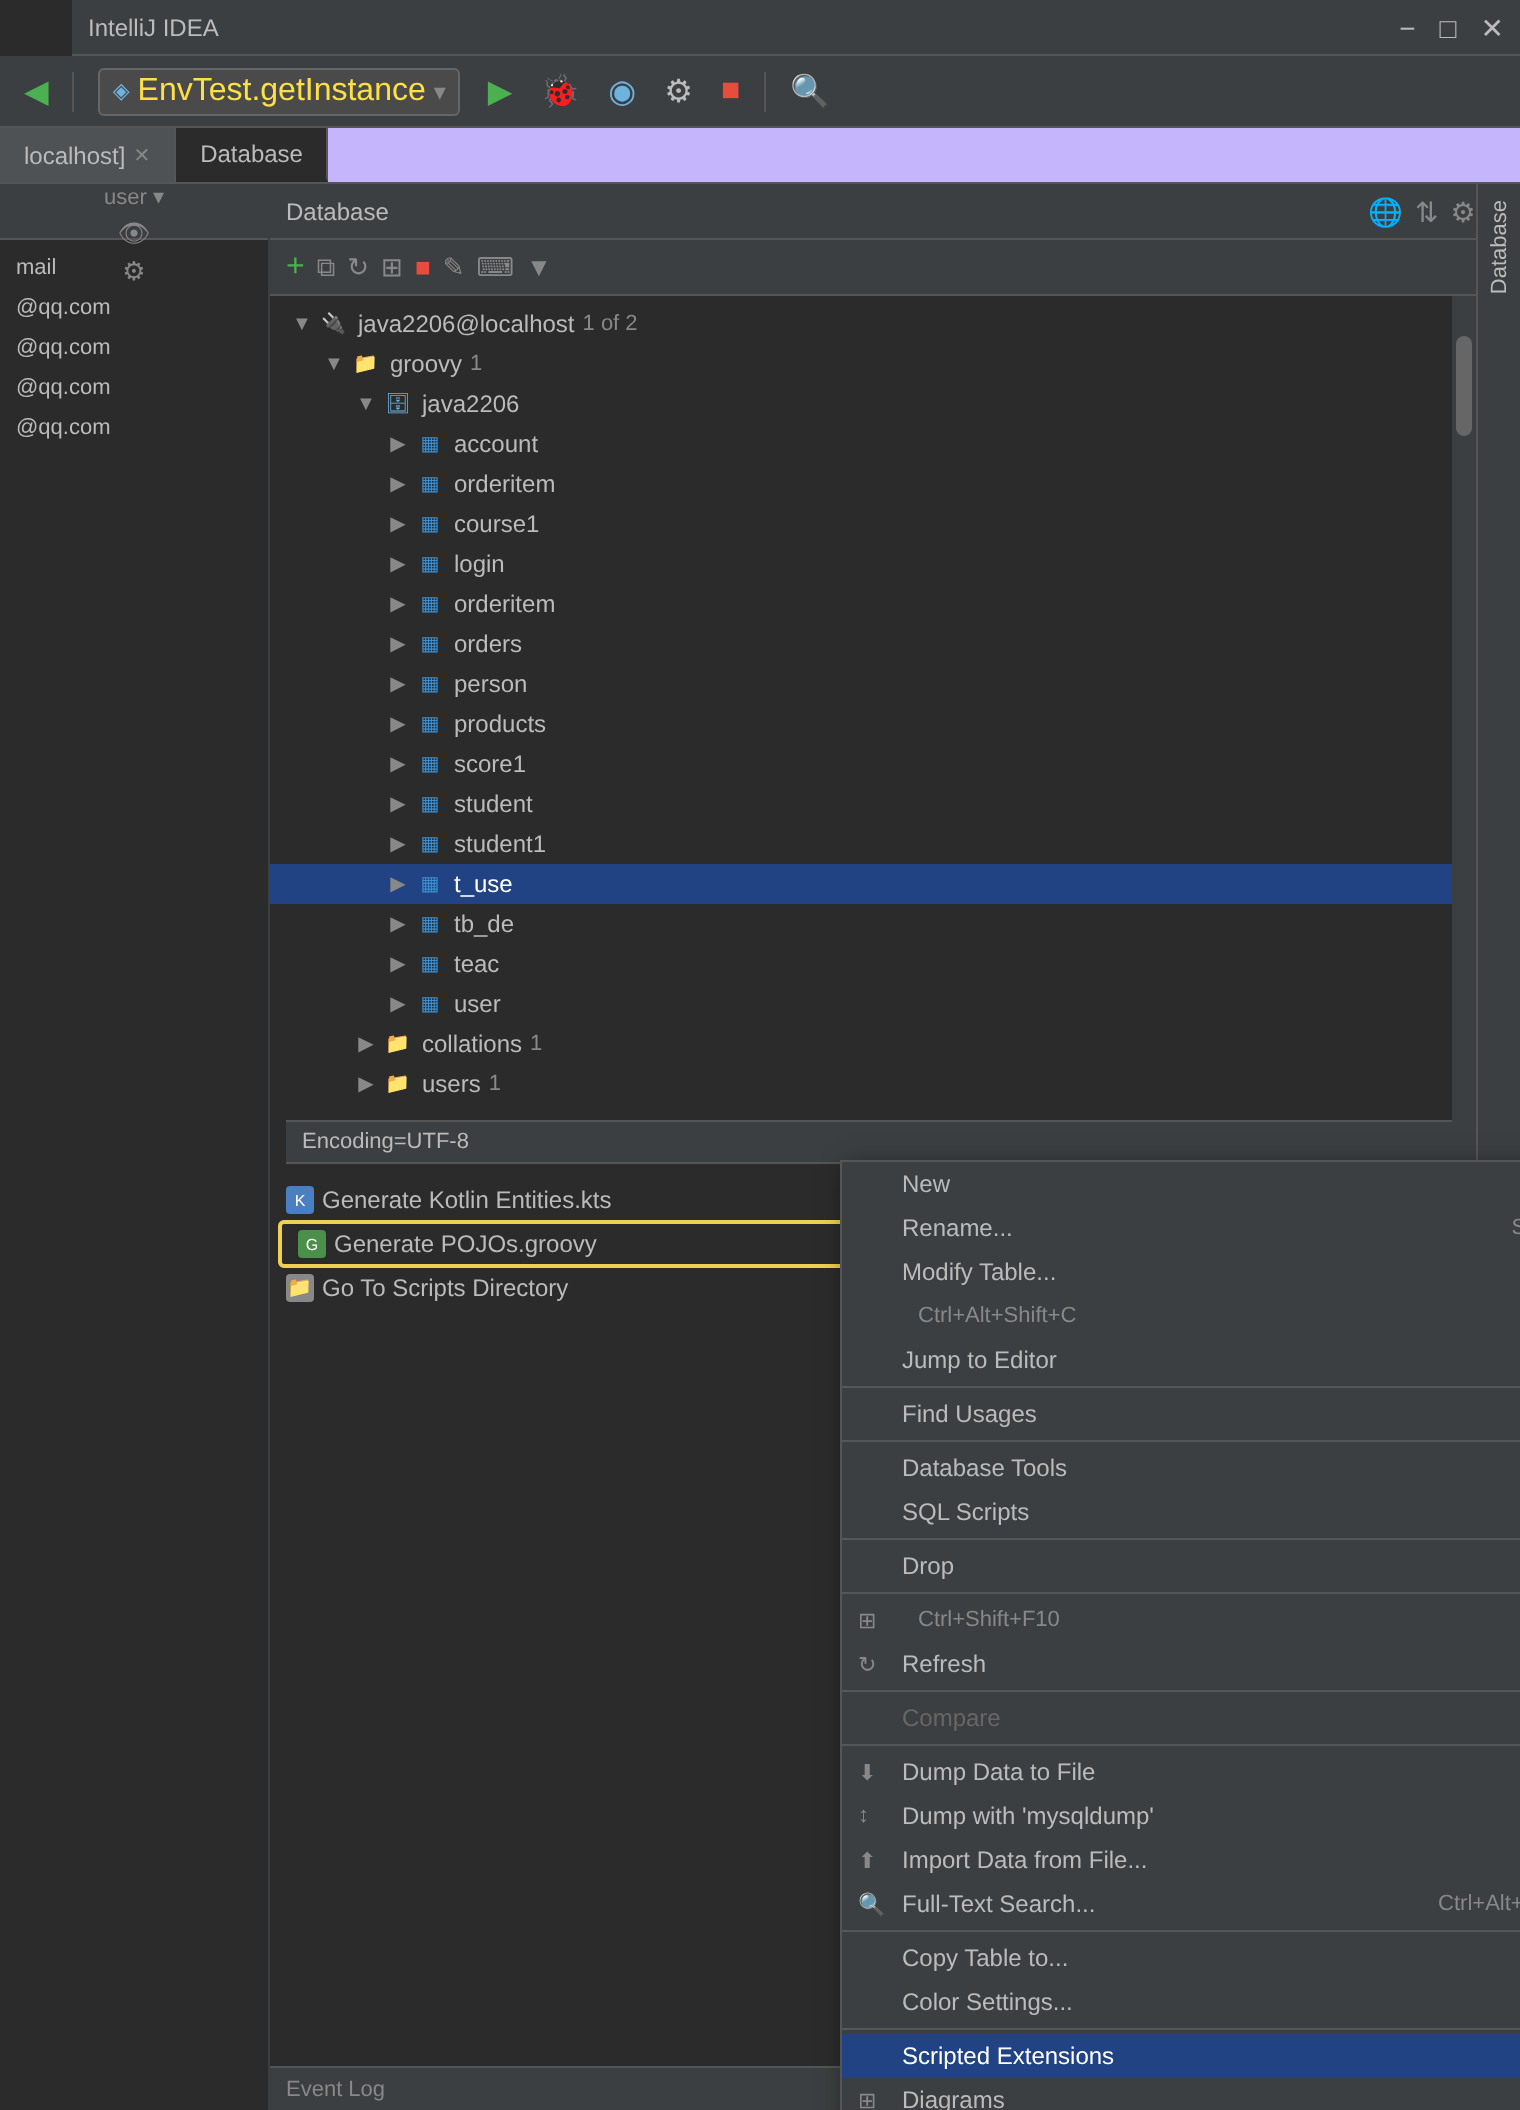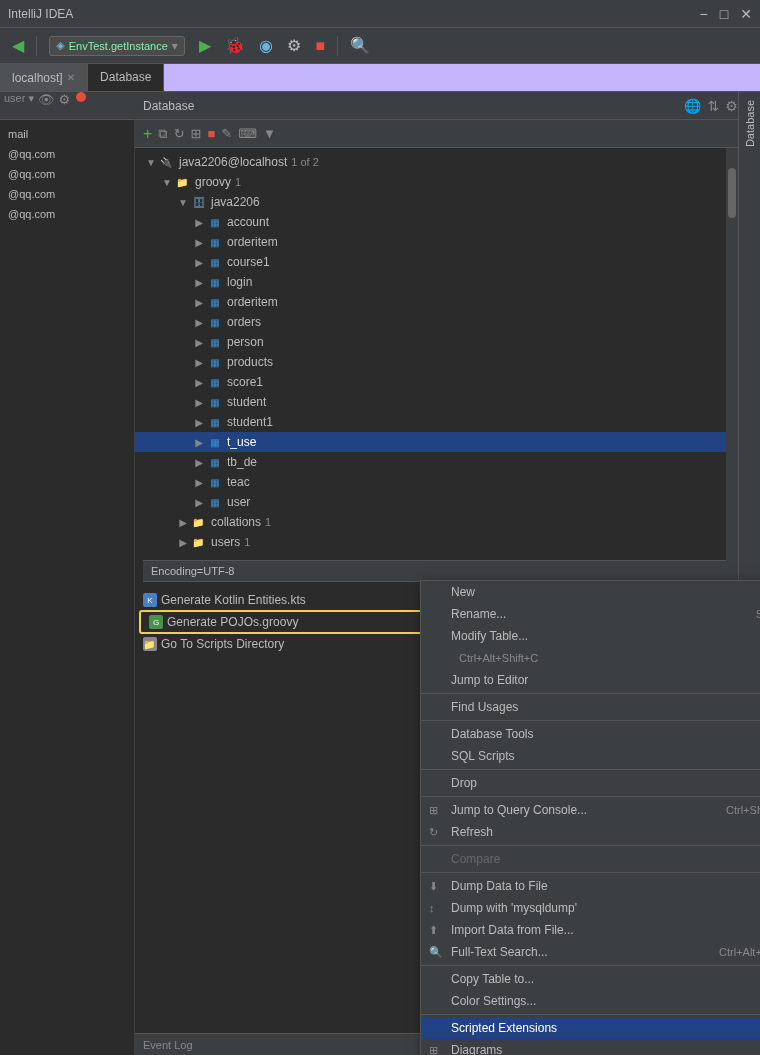--- a/index.html
+++ b/index.html
@@ -15,20 +15,21 @@
     }
 
     
     .title-bar {
       height: 28px;
       background: #3c3f41;
       display: flex;
       align-items: center;
       padding: 0 8px;
       border-bottom: 1px solid #555;
+      margin-left: 36px;
     }
     .title-bar-title {
       color: #bbbbbb;
       font-size: 12px;
     }
     .title-bar-controls {
       margin-left: auto;
       display: flex;
       gap: 12px;
     }
@@ -66,21 +67,21 @@
     .run-config {
       display: flex;
       align-items: center;
       background: #4a4a4a;
       border: 1px solid #666;
       border-radius: 3px;
       padding: 2px 6px;
       gap: 4px;
       margin: 0 4px;
     }
-    .run-config-text { color: #86efac; font-size: 11px; }
+    .run-config-text { color: #fde047; font-size: 16px; }
 
     
     .tab-bar {
       height: 28px;
       background: #c4b5fd;
       display: flex;
       align-items: stretch;
       border-bottom: 1px solid #555;
     }
     .tab {
@@ -113,23 +114,25 @@
       width: 135px;
       background: #2b2b2b;
       border-right: 1px solid #3c3f41;
       overflow: hidden;
       position: relative;
     }
     .left-panel-toolbar {
       height: 28px;
       background: #3c3f41;
       display: flex;
+      align-items: center;
       padding: 0 4px;
       gap: 4px;
       border-bottom: 1px solid #555;
+      flex-direction: column;
     }
 
     
     .email-list {
       padding: 4px 0;
     }
     .email-item {
       padding: 4px 8px;
       color: #bbbbbb;
       font-size: 11px;
@@ -562,21 +565,20 @@
       </div>
       <div class="ctx-separator"></div>
       <div class="ctx-item">
         <span class="ctx-icon"></span>
         <span class="ctx-label">Drop</span>
 
       </div>
       <div class="ctx-separator"></div>
       <div class="ctx-item">
         <span class="ctx-icon">⊞</span>
-        <span class="ctx-label">Jump to Query Console...</span>
         <span class="ctx-shortcut">Ctrl+Shift+F10</span>
       </div>
       <div class="ctx-item">
         <span class="ctx-icon">↻</span>
         <span class="ctx-label">Refresh</span>
 
       </div>
       <div class="ctx-separator"></div>
       <div class="ctx-item disabled">
         <span class="ctx-icon"></span>

